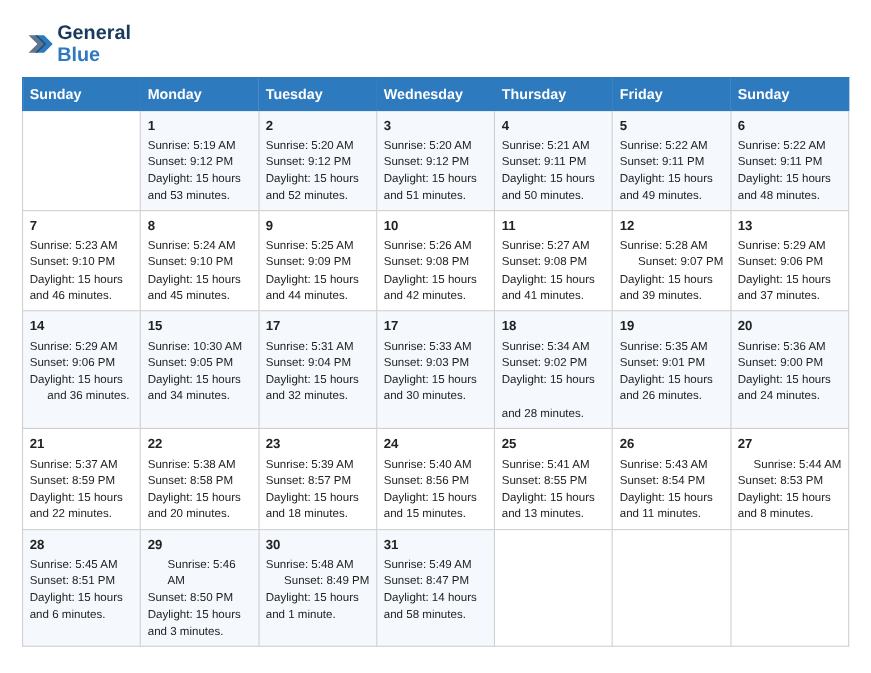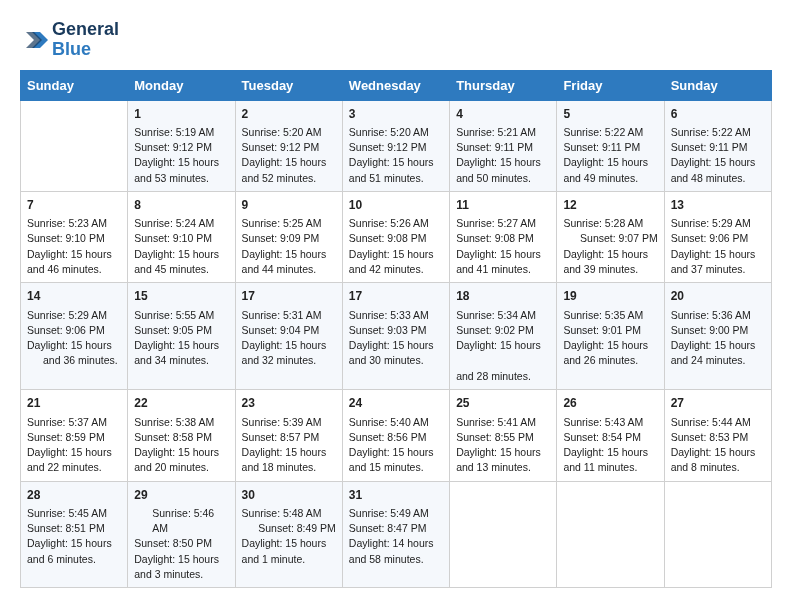--- a/index.html
+++ b/index.html
@@ -220,21 +220,21 @@
       <tr>
         <td>
           <span class="day-num">14</span>
           <span style="display: block;">Sunrise: 5:29 AM</span>
           <span style="display: block;">Sunset: 9:06 PM</span>
           <span style="display: block;">Daylight: 15 hours</span>
           <span style="display: block; margin-left: 16px;">and 36 minutes.</span>
         </td>
         <td>
           <span class="day-num">15</span>
-          <span style="display: block;">Sunrise: 5:55 AM</span>
+          <span style="display: block;">Sunrise: 10:30 AM</span>
           <span style="display: block;">Sunset: 9:05 PM</span>
           <span style="display: block;">Daylight: 15 hours</span>
           <span style="display: block;">and 34 minutes.</span>
         </td>
         <td>
           <span class="day-num">17</span>
           <span style="display: block;">Sunrise: 5:31 AM</span>
           <span style="display: block;">Sunset: 9:04 PM</span>
           <span style="display: block;">Daylight: 15 hours</span>
           <span style="display: block;">and 32 minutes.</span>
@@ -306,21 +306,21 @@
         </td>
         <td>
           <span class="day-num">26</span>
           <span style="display: block;">Sunrise: 5:43 AM</span>
           <span style="display: block;">Sunset: 8:54 PM</span>
           <span style="display: block;">Daylight: 15 hours</span>
           <span style="display: block;">and 11 minutes.</span>
         </td>
         <td>
           <span class="day-num">27</span>
-          <span style="display: block;">Sunrise: 5:44 AM</span>
+          <span style="display: block; text-align: right;">Sunrise: 5:44 AM</span>
           <span style="display: block;">Sunset: 8:53 PM</span>
           <span style="display: block;">Daylight: 15 hours</span>
           <span style="display: block;">and 8 minutes.</span>
         </td>
       </tr>
       <tr>
         <td>
           <span class="day-num">28</span>
           <span style="display: block;">Sunrise: 5:45 AM</span>
           <span style="display: block;">Sunset: 8:51 PM</span>

